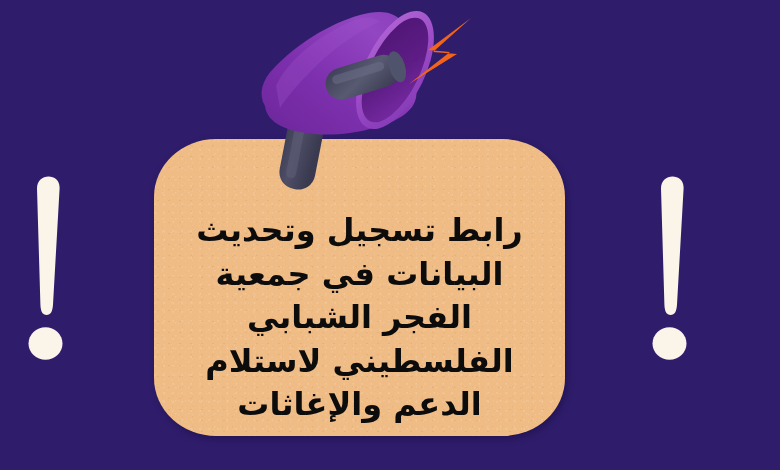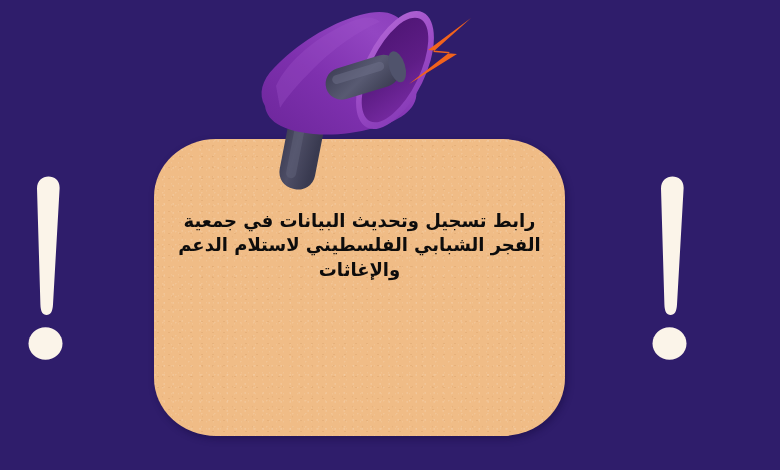--- a/index.html
+++ b/index.html
@@ -56,21 +56,21 @@
     position: absolute;
     left: 22px;
     right: 22px;
     top: 70px;
     margin: 0;
     direction: rtl;
     text-align: center;
     color: #0D0C0C;
     font-family: "DejaVu Sans", "Liberation Sans", sans-serif;
     font-weight: 700;
-    font-size: 18px;
+    font-size: 32px;
     line-height: 1.36;
     letter-spacing: 0;
     white-space: pre-line;
   }
 
   
   #megaphone {
     position: absolute;
     left: 252px;
     top: 2px;

